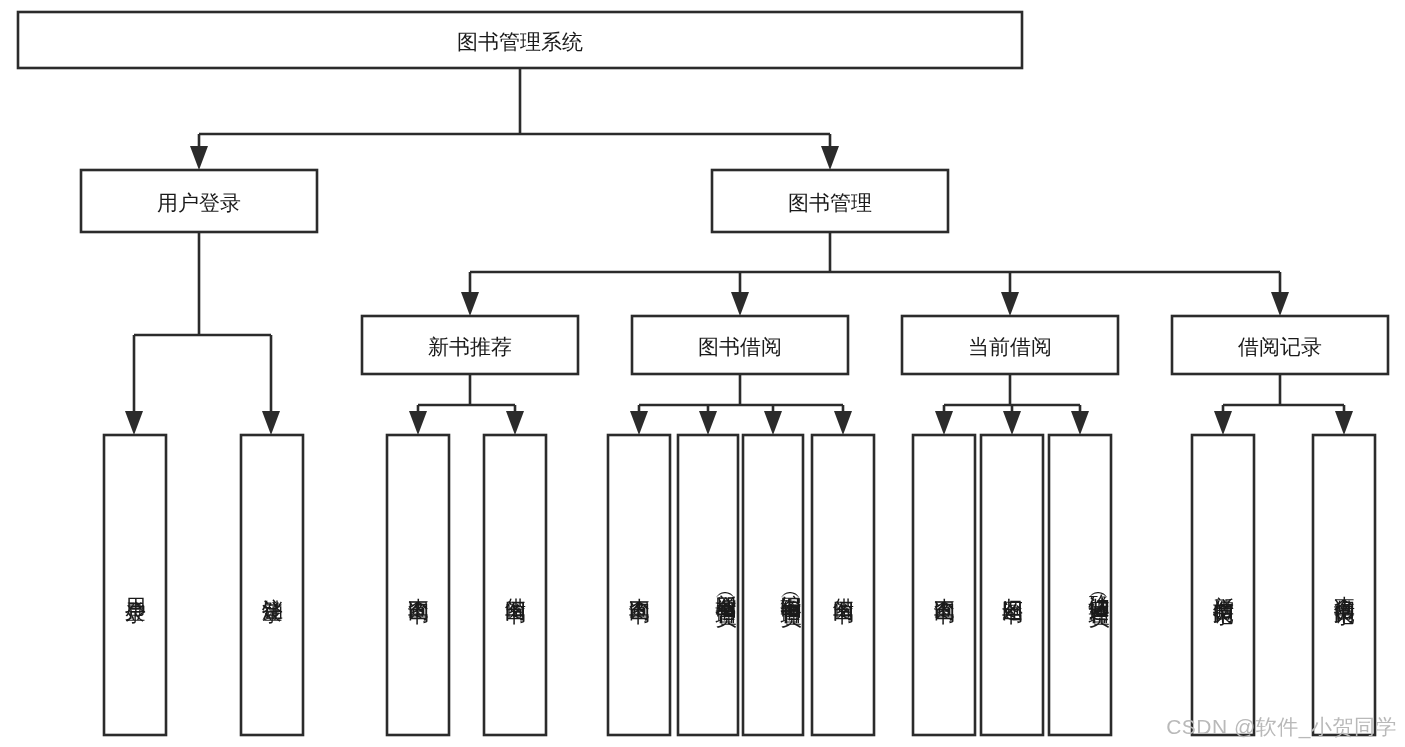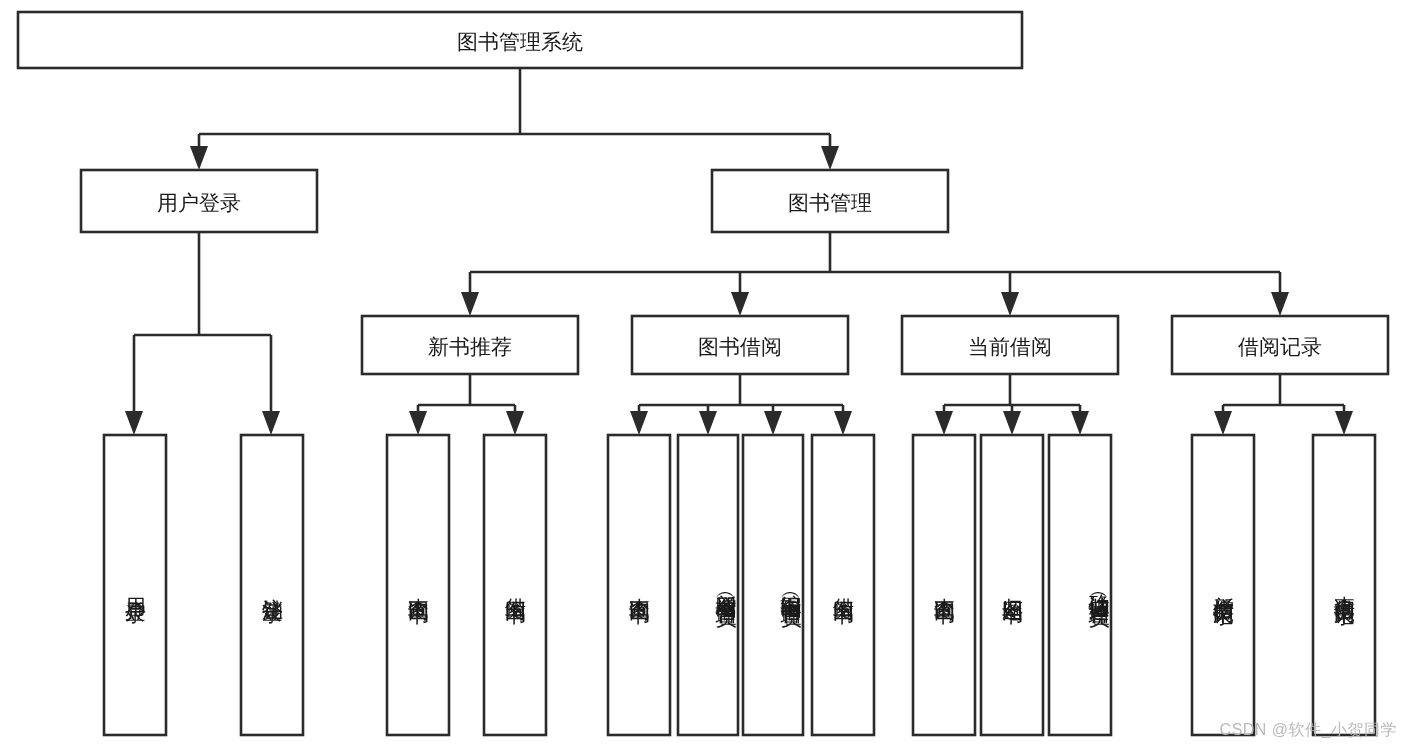--- a/index.html
+++ b/index.html
@@ -61,21 +61,21 @@
     letter-spacing: 2px;
     white-space: nowrap;
     pointer-events: none;
     text-align: center;
   }
   .watermark {
     position: absolute;
     right: 8px;
     bottom: 6px;
     font-family: "Liberation Sans", "DejaVu Sans", sans-serif;
-    font-size: 16px;
+    font-size: 21px;
     color: #b9b9b9;
     letter-spacing: 0.5px;
     user-select: none;
     white-space: nowrap;
   }
 </style>
 </head>
 <body>
 
 <div id="diagram-root">

